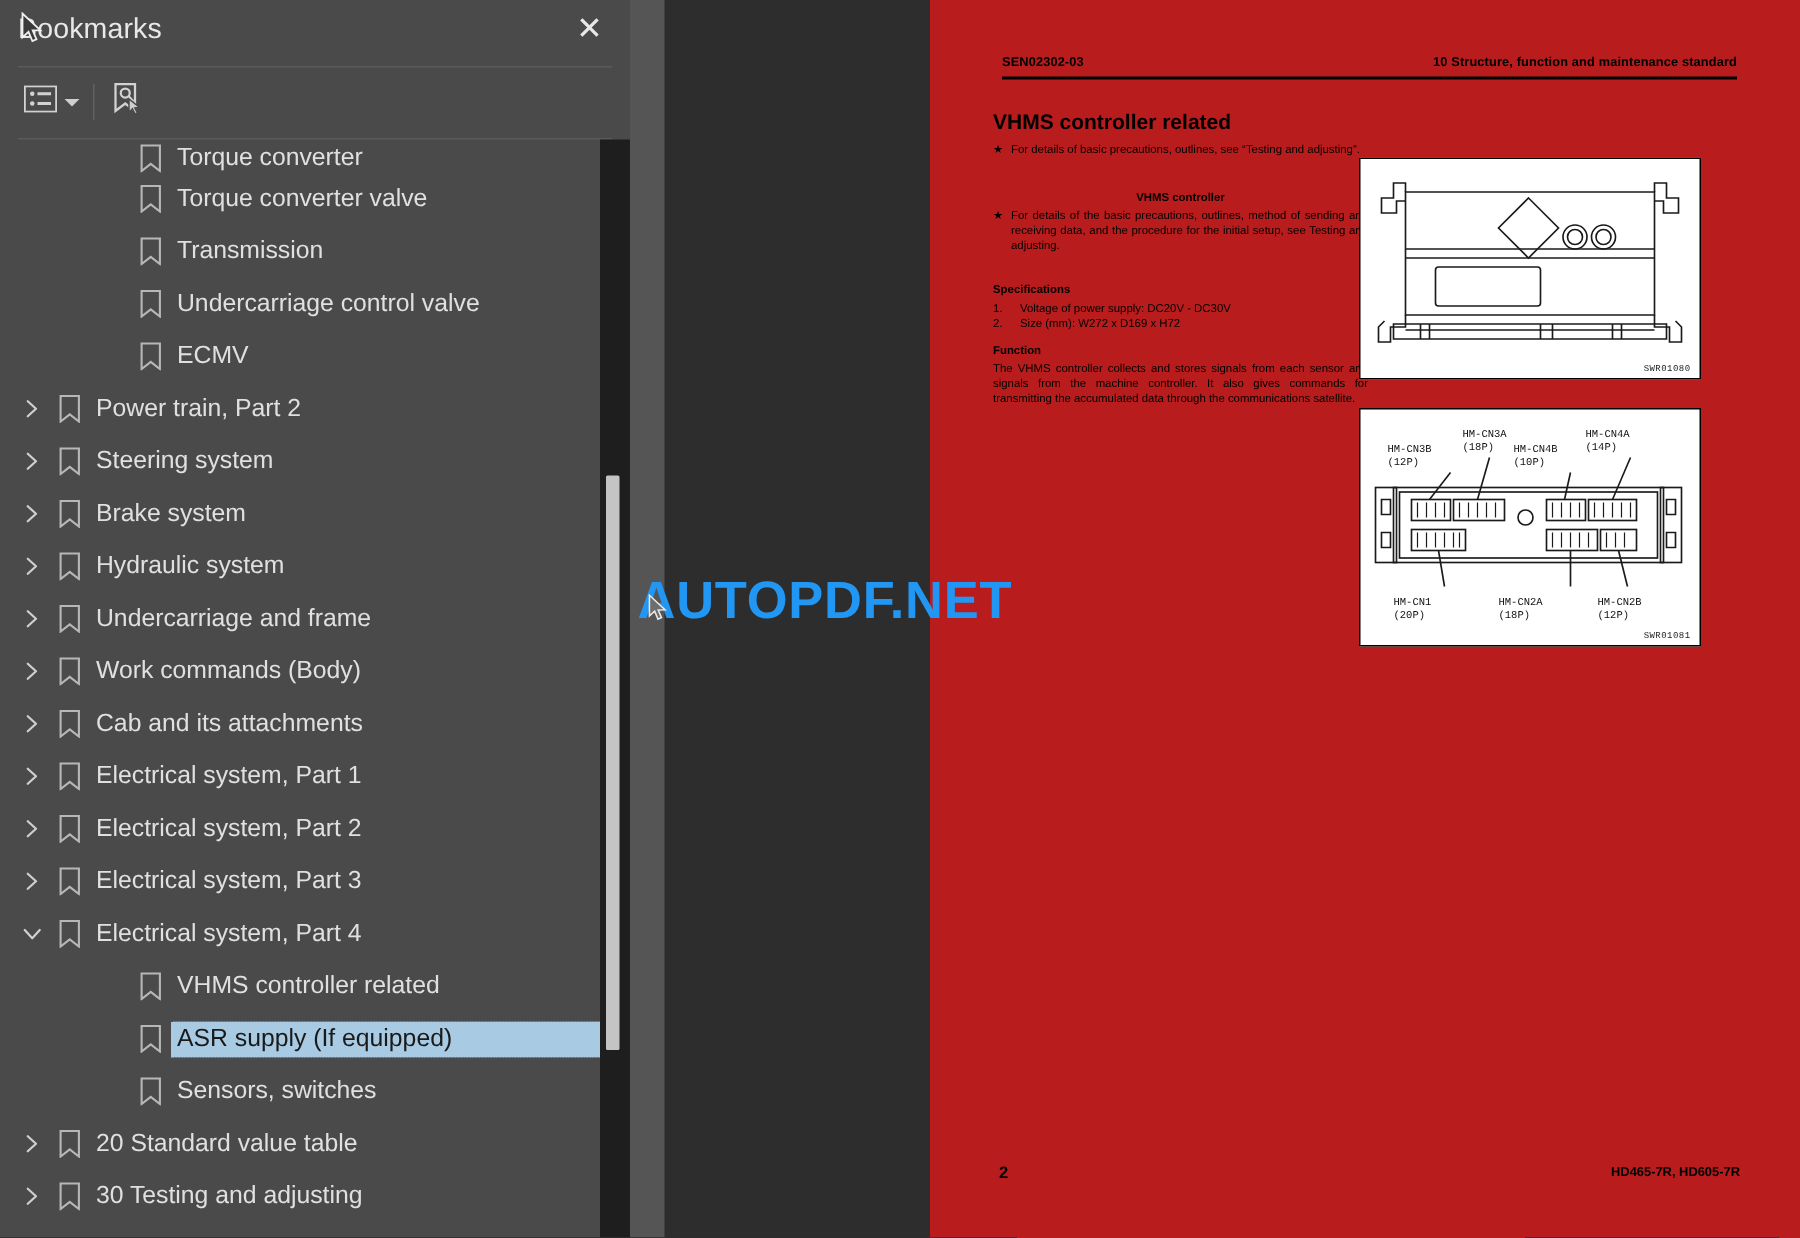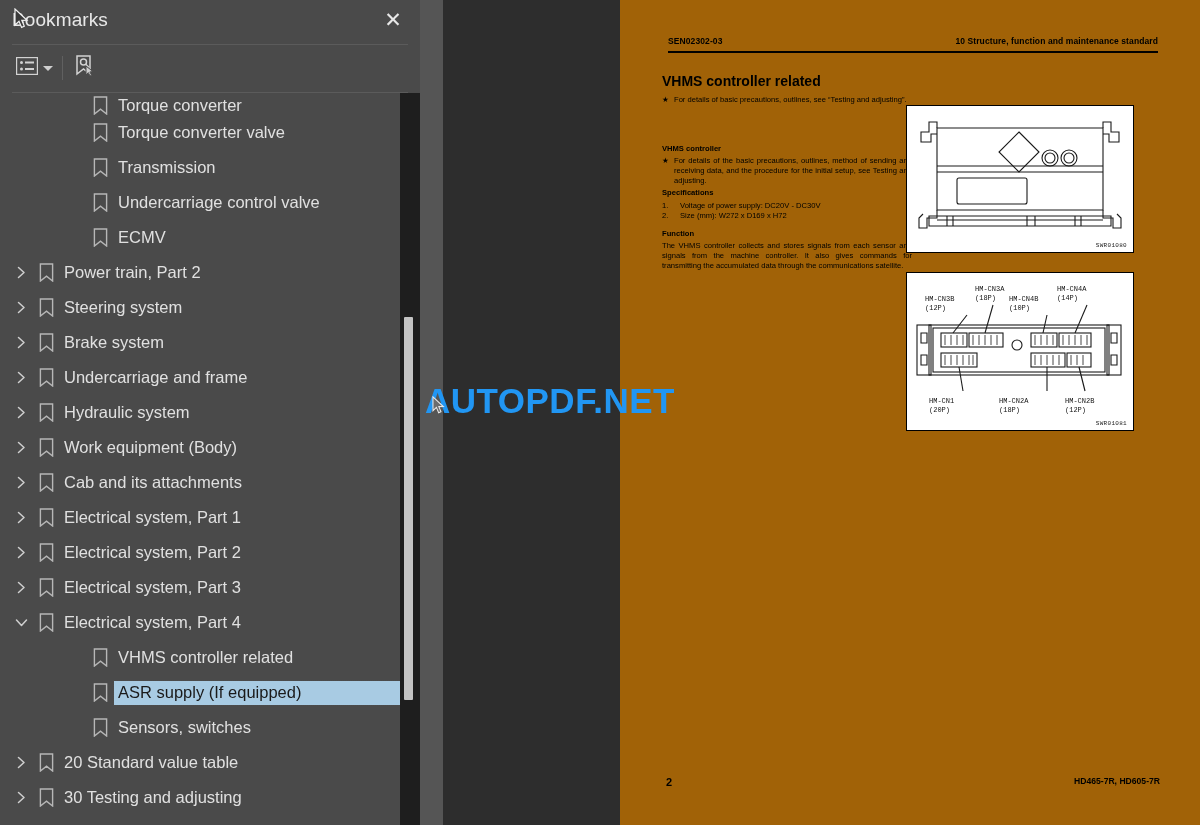--- a/index.html
+++ b/index.html
@@ -125,21 +125,21 @@
   #gutter-edge {
     position: absolute; left: 420px; top: 0;
     width: 23px; height: 825px;
     background: #555555;
   }
 
   
   #page {
     position: absolute; left: 620px; top: 0;
     width: 580px; height: 825px;
-    background: #a16207;
+    background: #b91c1c;
     color: #000;
     font-family: "Liberation Sans", sans-serif;
   }
   #pg-head {
     position: absolute; left: 48px; top: 36px;
     width: 490px;
     display: flex; justify-content: space-between;
     font-size: 8.5px; font-weight: bold;
     letter-spacing: .1px;
   }
@@ -334,47 +334,47 @@
           <span class="twisty">
             <svg width="11" height="13" viewBox="0 0 11 13">
               <path d="M2.5 1.5 L8 6.5 L2.5 11.5" fill="none" stroke="#cfcfcf" stroke-width="1.5" stroke-linecap="round" stroke-linejoin="round"></path>
             </svg>
           </span>
           <span class="bm-icon">
             <svg width="15" height="19" viewBox="0 0 15 19">
               <path d="M1.4 1 h12.2 v17 l-6.1 -4.8 L1.4 18 Z" fill="none" stroke="#b7b7b7" stroke-width="1.4"></path>
             </svg>
           </span>
+          <span class="row-label">Hydraulic system</span>
+        </div>
+        <div class="row depth1">
+          <span class="twisty">
+            <svg width="11" height="13" viewBox="0 0 11 13">
+              <path d="M2.5 1.5 L8 6.5 L2.5 11.5" fill="none" stroke="#cfcfcf" stroke-width="1.5" stroke-linecap="round" stroke-linejoin="round"></path>
+            </svg>
+          </span>
+          <span class="bm-icon">
+            <svg width="15" height="19" viewBox="0 0 15 19">
+              <path d="M1.4 1 h12.2 v17 l-6.1 -4.8 L1.4 18 Z" fill="none" stroke="#b7b7b7" stroke-width="1.4"></path>
+            </svg>
+          </span>
           <span class="row-label">Undercarriage and frame</span>
         </div>
         <div class="row depth1">
           <span class="twisty">
             <svg width="11" height="13" viewBox="0 0 11 13">
               <path d="M2.5 1.5 L8 6.5 L2.5 11.5" fill="none" stroke="#cfcfcf" stroke-width="1.5" stroke-linecap="round" stroke-linejoin="round"></path>
             </svg>
           </span>
           <span class="bm-icon">
             <svg width="15" height="19" viewBox="0 0 15 19">
               <path d="M1.4 1 h12.2 v17 l-6.1 -4.8 L1.4 18 Z" fill="none" stroke="#b7b7b7" stroke-width="1.4"></path>
             </svg>
           </span>
-          <span class="row-label">Hydraulic system</span>
-        </div>
-        <div class="row depth1">
-          <span class="twisty">
-            <svg width="11" height="13" viewBox="0 0 11 13">
-              <path d="M2.5 1.5 L8 6.5 L2.5 11.5" fill="none" stroke="#cfcfcf" stroke-width="1.5" stroke-linecap="round" stroke-linejoin="round"></path>
-            </svg>
-          </span>
-          <span class="bm-icon">
-            <svg width="15" height="19" viewBox="0 0 15 19">
-              <path d="M1.4 1 h12.2 v17 l-6.1 -4.8 L1.4 18 Z" fill="none" stroke="#b7b7b7" stroke-width="1.4"></path>
-            </svg>
-          </span>
-          <span class="row-label">Work equipment (Body)</span>
+          <span class="row-label">Work commands (Body)</span>
         </div>
         <div class="row depth1">
           <span class="twisty">
             <svg width="11" height="13" viewBox="0 0 11 13">
               <path d="M2.5 1.5 L8 6.5 L2.5 11.5" fill="none" stroke="#cfcfcf" stroke-width="1.5" stroke-linecap="round" stroke-linejoin="round"></path>
             </svg>
           </span>
           <span class="bm-icon">
             <svg width="15" height="19" viewBox="0 0 15 19">
               <path d="M1.4 1 h12.2 v17 l-6.1 -4.8 L1.4 18 Z" fill="none" stroke="#b7b7b7" stroke-width="1.4"></path>
@@ -508,21 +508,21 @@
     <div id="doc-title">VHMS controller related</div>
 
     <div class="col-left" style="top:95px;">
       <div class="bullet-blk">
         <span class="star">★</span>
         <span class="bul-txt">For details of basic precautions, outlines, see “Testing and adjusting”.</span>
       </div>
     </div>
 
     <div class="col-left" style="top:127px;">
-      <div class="sec-h" style="margin-top:17px;">VHMS controller</div>
+      <div class="sec-h" style="margin-top:0;text-align:center;">VHMS controller</div>
       <div class="bullet-blk" style="margin-top:2px;">
         <span class="star">★</span>
         <span class="bul-txt">For details of the basic precautions, outlines, method of sending and receiving data, and the procedure for the initial setup, see Testing and adjusting.</span>
       </div>
     </div>
 
     <div class="col-left" style="top:188px;">
       <div class="sec-h" style="margin-top:0;">Specifications</div>
       <div id="spec-list" style="margin-top:3px;">
           <div class="num-row">

